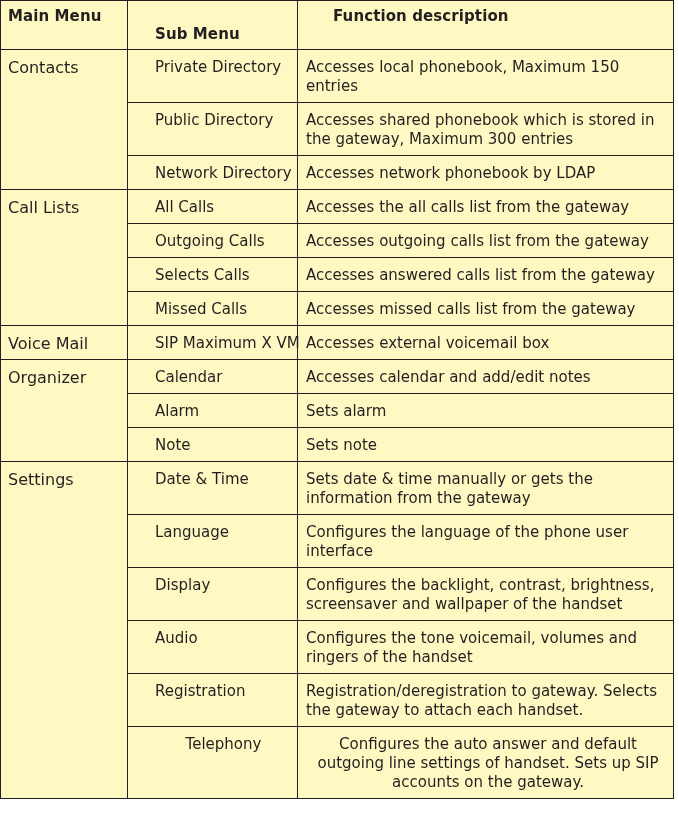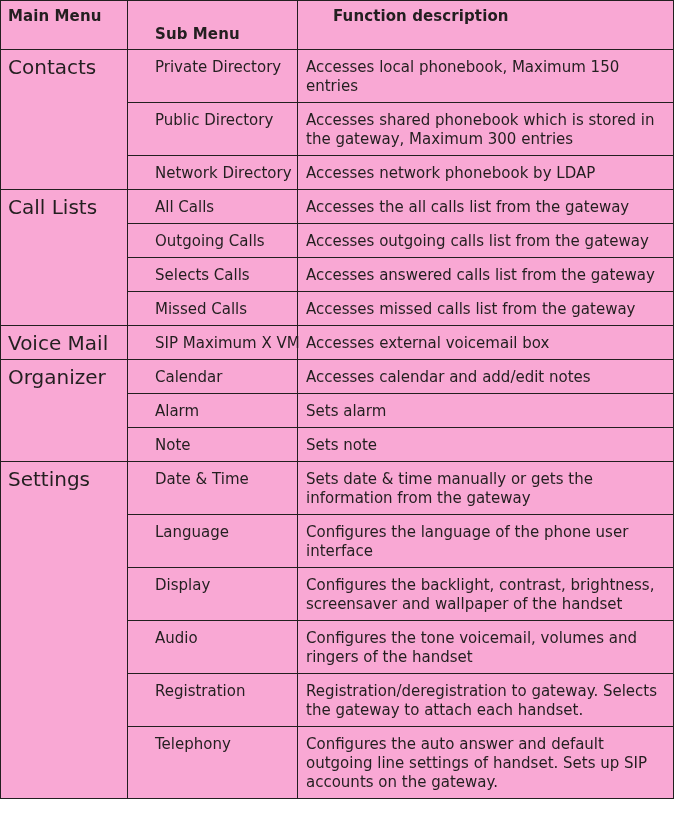--- a/index.html
+++ b/index.html
@@ -26,42 +26,42 @@
   }
   table.menu-table col.c-main  { width: 127px; }
   table.menu-table col.c-sub   { width: 170px; }
   table.menu-table col.c-desc  { width: 376px; }
 
   table.menu-table td,
   table.menu-table th {
     border: 1px solid #231f20;
     vertical-align: top;
     padding: 0;
-    background: #f9a8d4;
+    background: #fef9c3;
   }
 
   
   table.menu-table {
     outline: none;
   }
 
   th.hdr {
     font-weight: bold;
     font-size: 15px;
     line-height: 17px;
     text-align: left;
     height: 30px;
     letter-spacing: 0.1px;
   }
   th.hdr .cellpad-main { padding: 7px 4px 6px 7px; }
   th.hdr .cellpad-sub  { padding: 25px 4px 6px 27px; }
   th.hdr .cellpad-desc { padding: 7px 4px 6px 8px; margin-left: 27px; }
 
   td.main-cell {
-    font-size: 20px;
+    font-size: 16px;
     line-height: 19px;
   }
   td.main-cell .cellpad {
     padding: 8px 4px 6px 7px;
     white-space: nowrap;
   }
 
   td.sub-cell {
     font-size: 15px;
     line-height: 19px;
@@ -76,21 +76,21 @@
     line-height: 19px;
   }
   td.desc-cell .cellpad {
     padding: 8px 3px 6px 8px;
   }
 
   
   tr.r-h   td, tr.r-h   th { height: 30px; }
   tr.r-2   td { height: 45px; }
   tr.r-1b  td { height: 28px; }
-  tr.r-3   td { height: 70px; }
+  tr.r-3   td { height: 70px; text-align: center; }
 </style>
 </head>
 <body>
 
 <div id="menu-table-wrap">
   <table class="menu-table">
     <colgroup>
       <col class="c-main">
       <col class="c-sub">
       <col class="c-desc">

